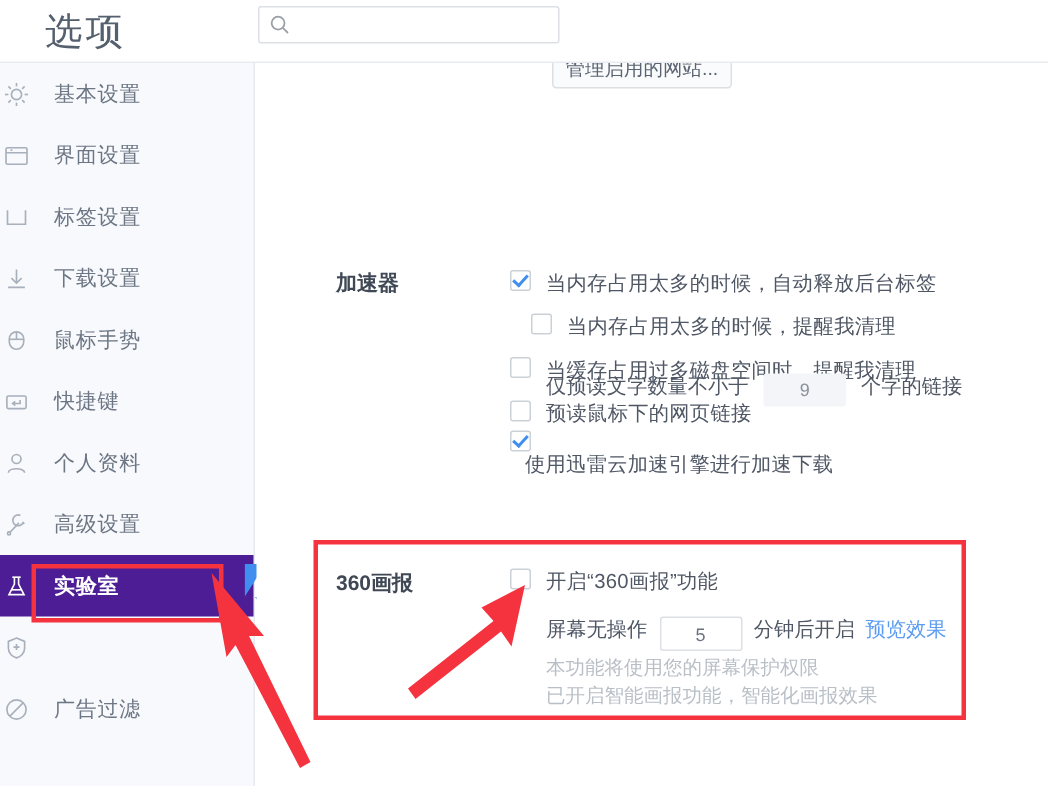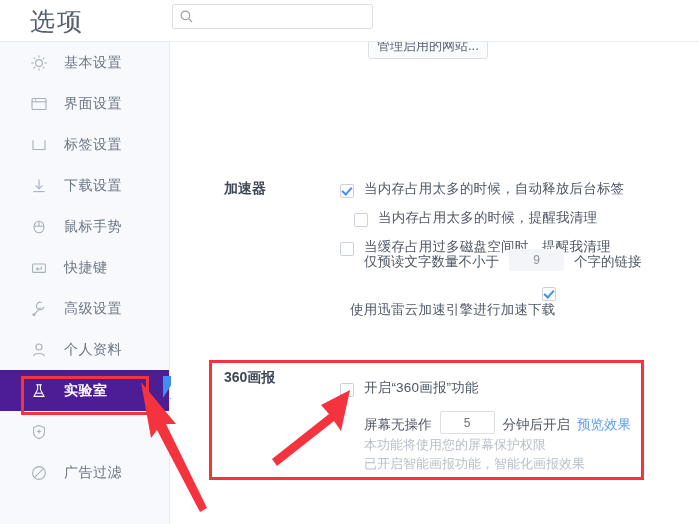--- a/index.html
+++ b/index.html
@@ -74,21 +74,20 @@
     width: 170px; height: 482px;
     background: #f7f9fc;
     border-right: 1px solid #e6eaf0;
     box-sizing: border-box;
   }
   .nav-item {
     position: relative;
     height: 41px;
     display: flex;
     align-items: center;
-    padding-left: 28px;
     box-sizing: border-box;
     cursor: default;
   }
   .nav-icon {
     width: 22px; height: 22px;
     flex: 0 0 22px;
     color: #a8b0bb;
     display: flex;
     align-items: center;
     justify-content: center;
@@ -163,21 +162,21 @@
     position: absolute;
     font-size: 14px;
     font-weight: bold;
     color: #3f4854;
     white-space: nowrap;
   }
 
   .opt-row {
     position: absolute;
     display: flex;
-    align-items: flex-end;
+    align-items: flex-start;
     white-space: nowrap;
   }
   .cbox {
     width: 14px; height: 14px;
     flex: 0 0 14px;
     border: 1px solid #ccd1d8;
     border-radius: 2px;
     background: #ffffff;
     box-sizing: border-box;
     position: relative;
@@ -339,38 +338,38 @@
           <path d="M11.4 7.6 L11.4 10 L6.6 10"></path>
           <path d="M8.2 8.6 L6.4 10 L8.2 11.4"></path>
         </svg>
       </span>
       <span class="nav-label">快捷键</span>
     </div>
 
     <div class="nav-item">
       <span class="nav-icon">
         <svg width="18" height="18" viewBox="0 0 18 18" fill="none" stroke="currentColor" stroke-width="1.1">
+          <circle cx="9" cy="6" r="3"></circle>
+          <path d="M3.6 15.2 C3.6 11.6 14.4 11.6 14.4 15.2"></path>
+        </svg>
+      </span>
+      <span class="nav-label">个人资料</span>
+    </div>
+
+    <div class="nav-item">
+      <span class="nav-icon">
+        <svg width="18" height="18" viewBox="0 0 18 18" fill="none" stroke="currentColor" stroke-width="1.1">
           <path d="M11.6 2.6 A3.6 3.6 0 1 0 13.4 7.4 L14.2 8.2"></path>
           <line x1="10.6" y1="7.6" x2="4.4" y2="14.2"></line>
           <circle cx="4" cy="14.6" r="1"></circle>
         </svg>
       </span>
       <span class="nav-label">高级设置</span>
     </div>
 
-    <div class="nav-item">
-      <span class="nav-icon">
-        <svg width="18" height="18" viewBox="0 0 18 18" fill="none" stroke="currentColor" stroke-width="1.1">
-          <circle cx="9" cy="6" r="3"></circle>
-          <path d="M3.6 15.2 C3.6 11.6 14.4 11.6 14.4 15.2"></path>
-        </svg>
-      </span>
-      <span class="nav-label">个人资料</span>
-    </div>
-
     <div class="nav-item selected">
       <span class="nav-icon">
         <svg width="18" height="18" viewBox="0 0 18 18" fill="none" stroke="currentColor" stroke-width="1.1">
           <line x1="6.2" y1="2.8" x2="11.8" y2="2.8"></line>
           <path d="M7.6 2.8 L7.6 7.4 L4 14.4 L14 14.4 L10.4 7.4 L10.4 2.8"></path>
           <line x1="5.6" y1="11.2" x2="12.4" y2="11.2"></line>
         </svg>
       </span>
       <span class="nav-label">实验室</span>
     </div>
@@ -413,33 +412,37 @@
     <div class="opt-row" style="left:169px; top:167px;padding-left:14px;">
       <span class="cbox"></span>
       <span class="opt-text">当内存占用太多的时候，提醒我清理</span>
     </div>
 
     <div class="opt-row" style="left:169px; top:196px;font-family:Liberation Serif, serif;">
       <span class="cbox"></span>
       <span class="opt-text">当缓存占用过多磁盘空间时，提醒我清理</span>
     </div>
 
+    <div class="opt-row" style="left:169px; top:225px;">
+      <span class="cbox"></span>
+      <span class="opt-text">预读鼠标下的网页链接</span>
+    </div>
 
     <div class="opt-row" style="left:193px; top:207px;">
       <span class="sub-text">仅预读文字数量不小于</span>
       <input class="num-input-flat" style="margin: 0px 10px;" value="9">
       <span class="sub-text">个字的链接</span>
     </div>
 
     <div class="opt-row" style="left:169px; top:245px;flex-direction:column;">
       <span class="cbox checked"></span>
       <span class="opt-text">使用迅雷云加速引擎进行加速下载</span>
     </div>
 
-    <div class="section-label" style="left:53px; top:327px;">360画报</div>
+    <div class="section-label" style="left:53px; top:338px;">360画报</div>
 
     <div class="opt-row" style="left:169px; top:337px;">
       <span class="cbox"></span>
       <span class="opt-text">开启“360画报”功能</span>
     </div>
 
     <div class="opt-row" style="left:193px; top:369px;">
       <span class="sub-text">屏幕无操作</span>
       <input class="num-input-box" style="margin: 0px 8px;" value="5">
       <span class="sub-text">分钟后开启</span>

